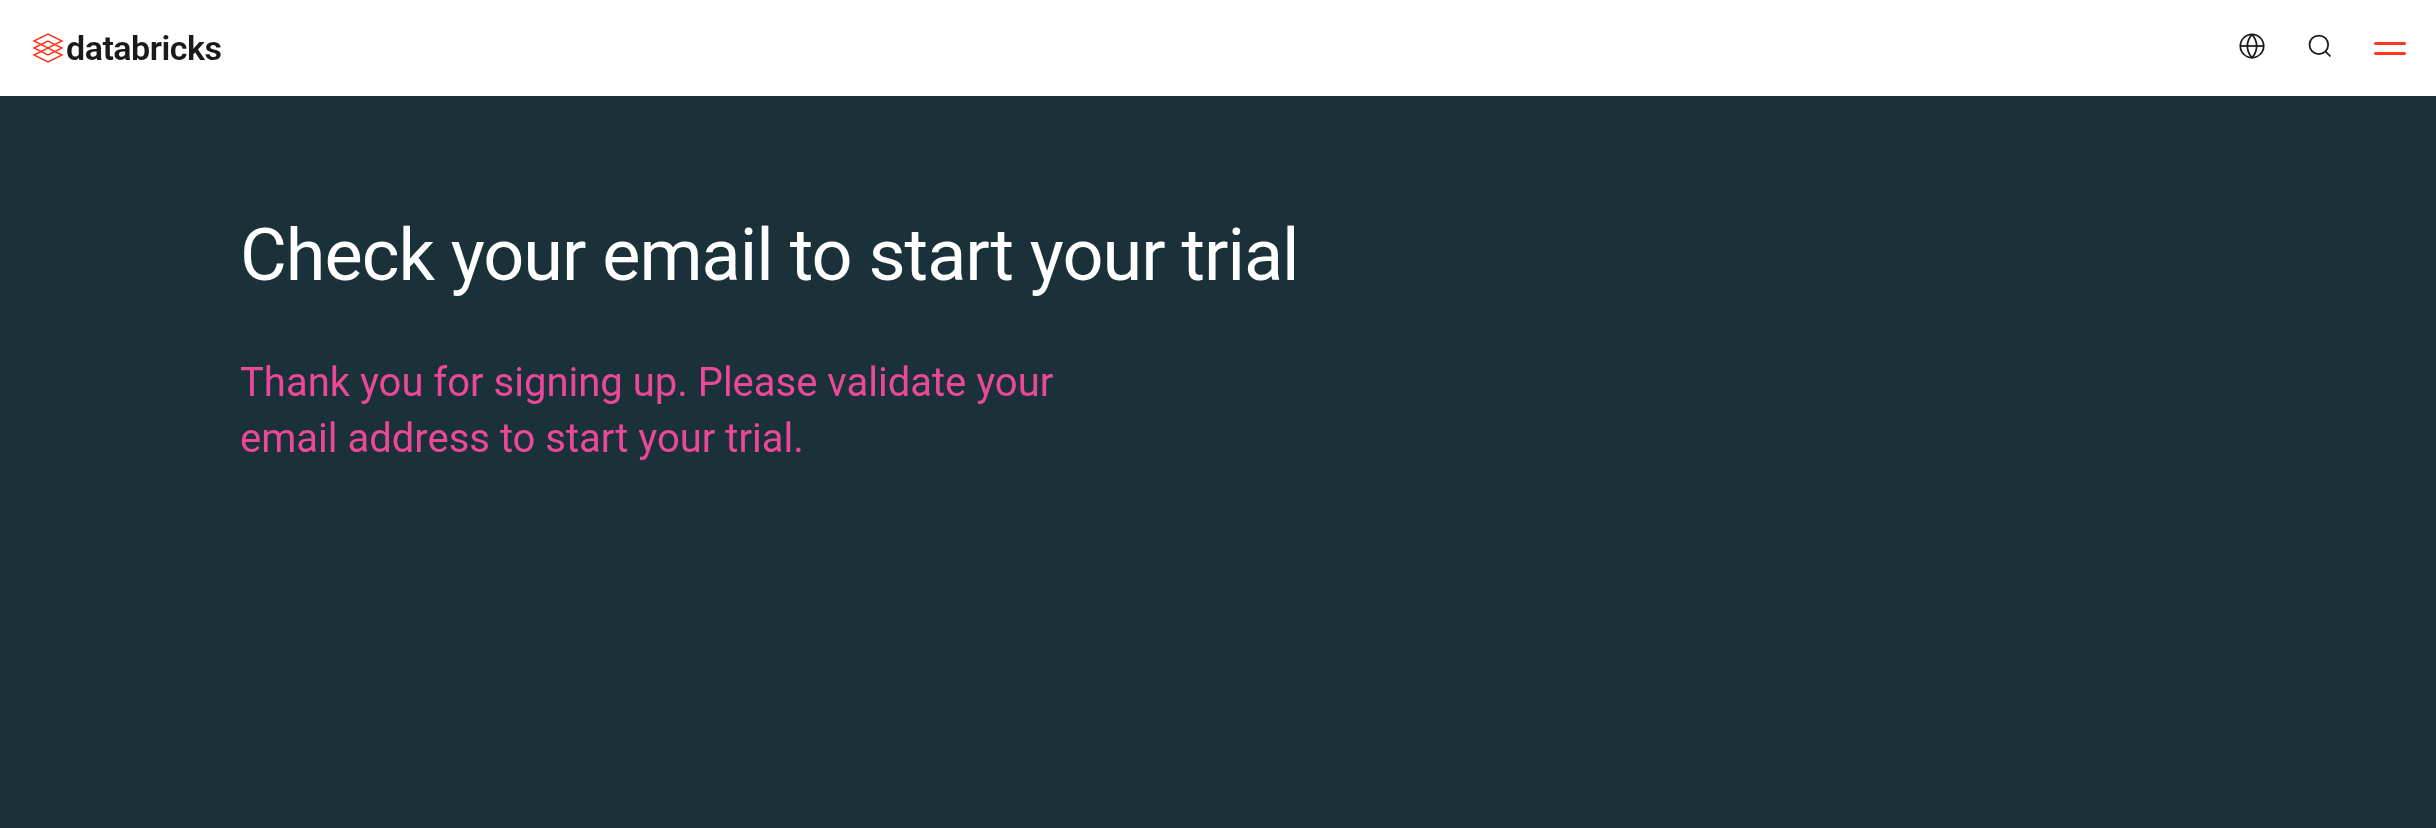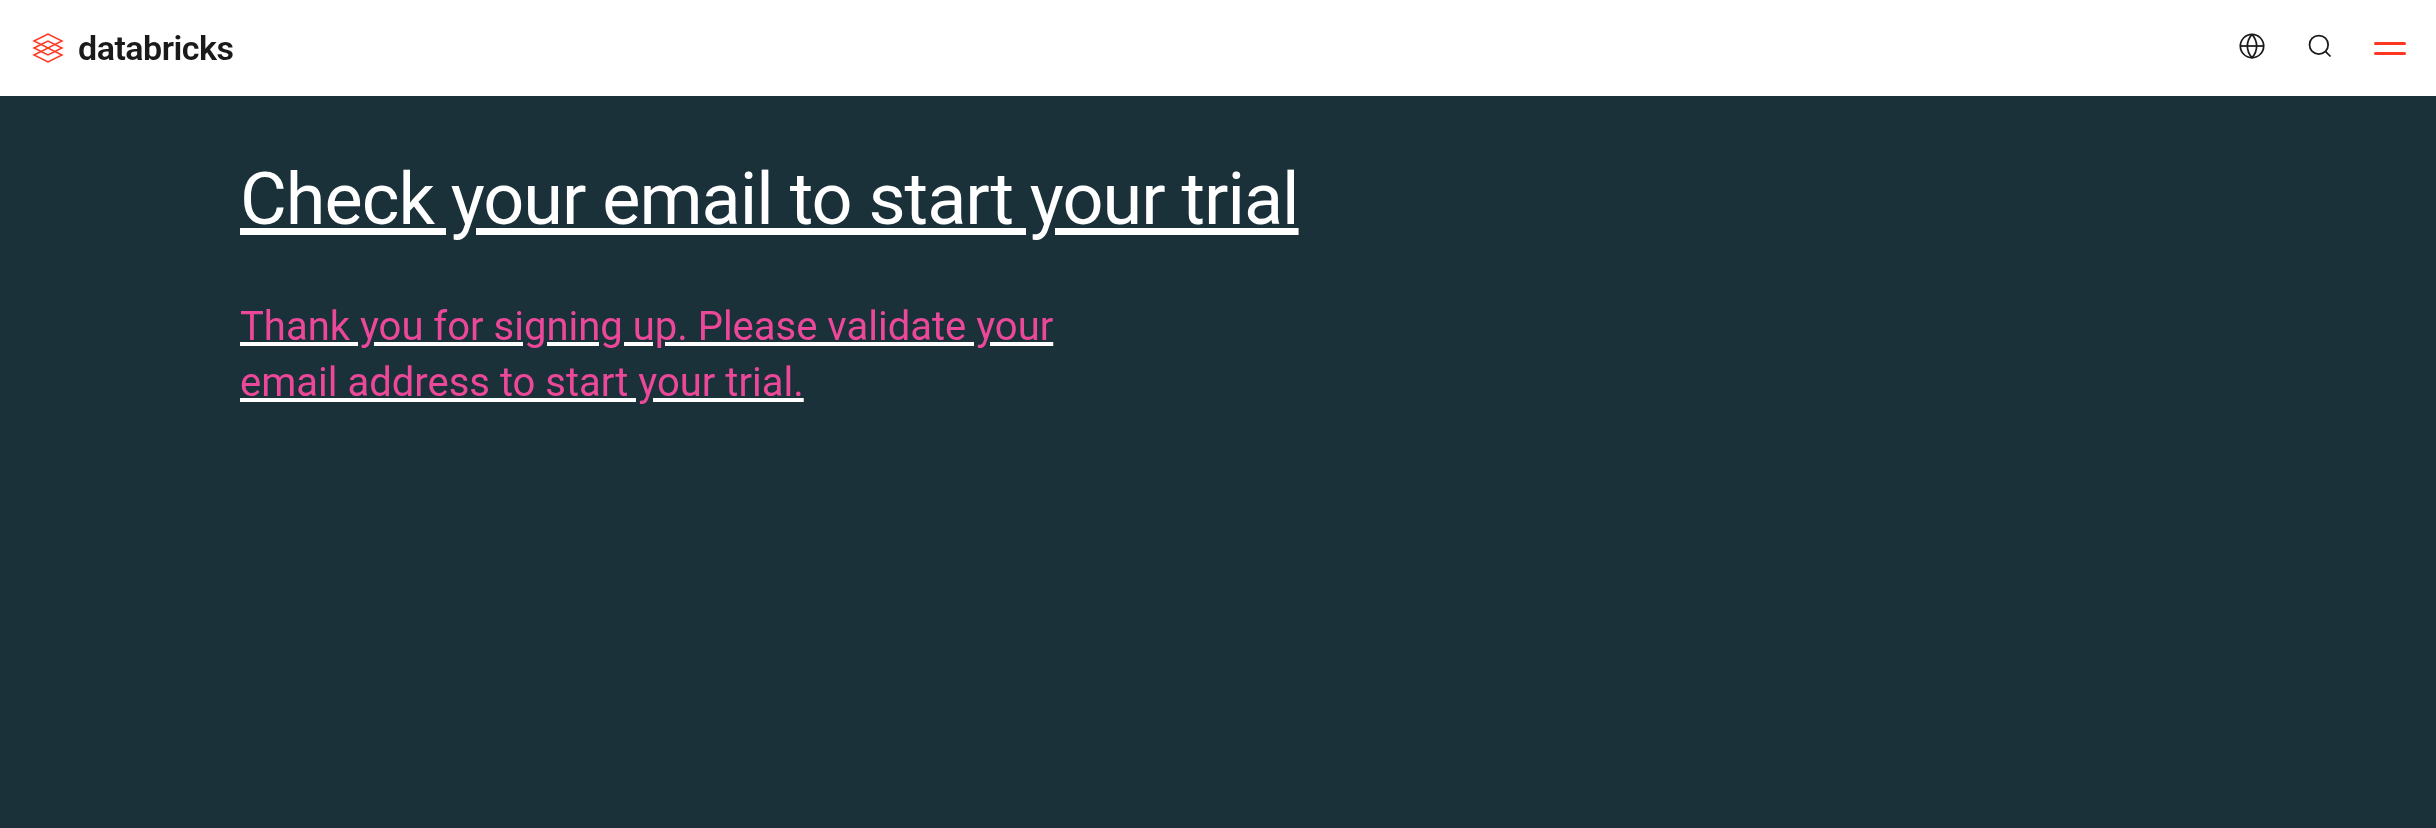--- a/index.html
+++ b/index.html
@@ -17,21 +17,20 @@
       background: #ffffff;
       height: 96px;
       display: flex;
       align-items: center;
       justify-content: space-between;
       padding: 0 30px;
     }
     .logo-container {
       display: flex;
       align-items: center;
-      gap: 12px;
       cursor: pointer;
     }
     .logo-icon {
       width: 36px;
       height: 36px;
     }
     .logo-text {
       font-size: 34px;
       font-weight: 600;
       color: #1a1a1a;
@@ -66,23 +65,22 @@
     }
     .hamburger-line {
       width: 32px;
       height: 3px;
       background: #ff3621;
       border-radius: 2px;
     }
     .hero {
       background: #1b3139;
       height: 732px;
-      padding: 64px 240px;
+      padding: 120px 240px;
       color: #ffffff;
-      text-decoration: underline;
     }
     .hero-title {
       font-size: 72px;
       font-weight: 400;
       letter-spacing: -1px;
       margin-bottom: 60px;
       line-height: 1.1;
     }
     .hero-subtitle {
       font-size: 40px;

